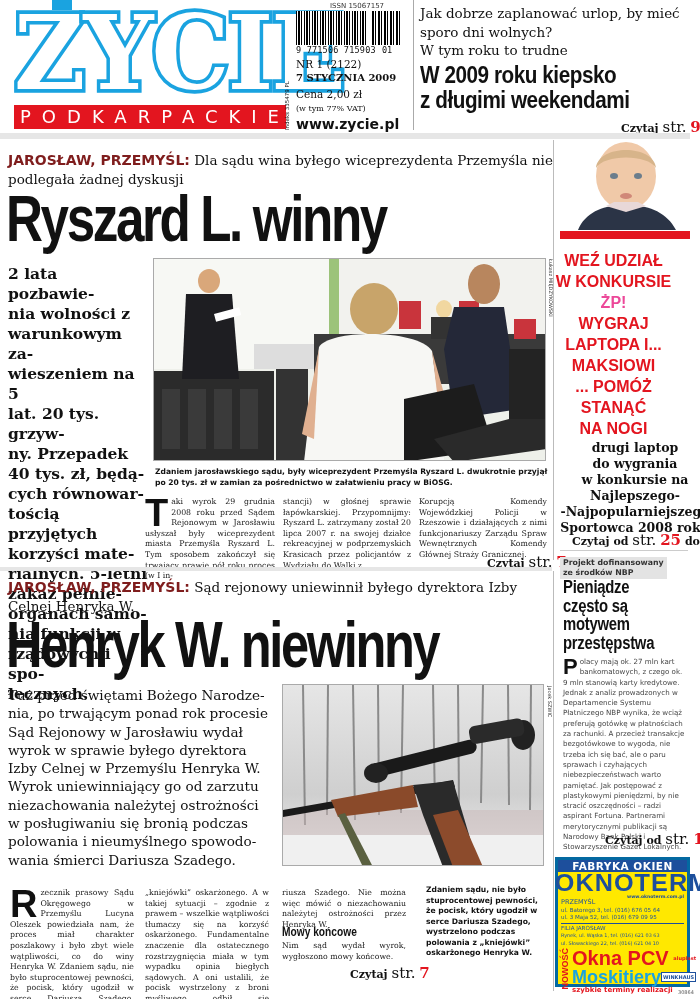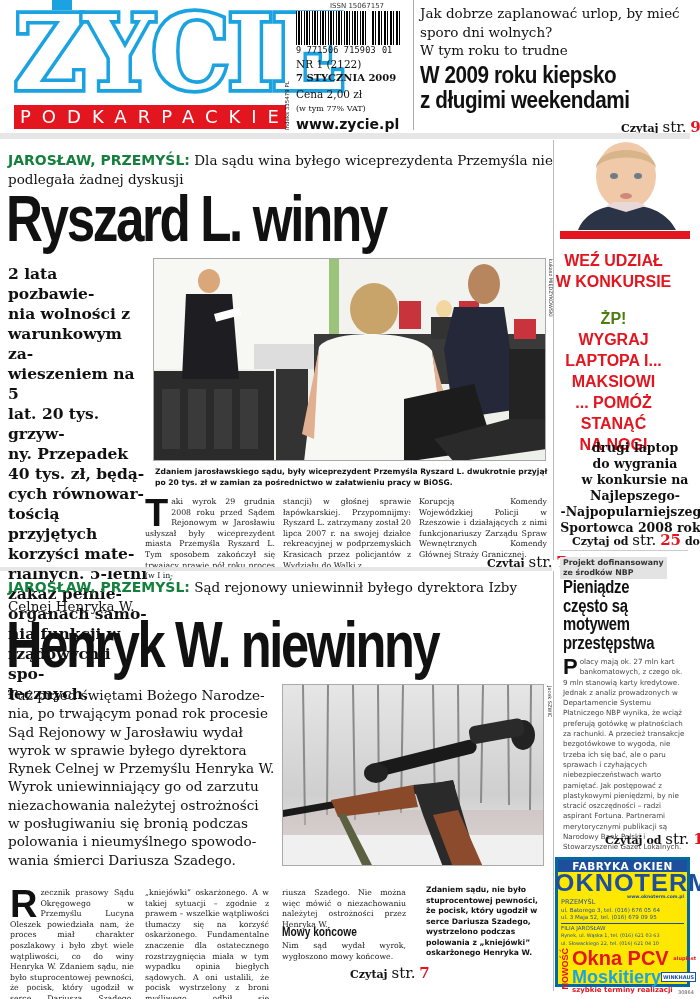--- a/index.html
+++ b/index.html
@@ -32,34 +32,34 @@
 
   .teaser { left: 420px; top: 4px; width: 280px; font-size: 13.5px; line-height: 18.5px; }
   .teaser-head { left: 420px; top: 63px; width: 280px; font-family: "Liberation Sans", sans-serif; font-weight: bold; font-size: 23px; line-height: 25px; transform: scaleX(0.9); transform-origin: left; letter-spacing: -0.5px; }
   .czytaj { font-size: 11px; font-weight: bold; white-space: nowrap; }
   .czytaj .str { font-size: 15px; font-weight: normal; font-family: "DejaVu Serif", serif; }
   .czytaj .num { color: #e3151f; font-size: 15px; font-weight: bold; }
   .hr { height: 6px; background: #e6e6e6; }
 
   
   .kicker { font-size: 13.5px; line-height: 19px; }
-  .kicker .loc { font-family: "DejaVu Sans", sans-serif; font-weight: bold; color: #15803d; font-size: 14px; }
+  .kicker .loc { font-family: "DejaVu Sans", sans-serif; font-weight: bold; color: #7f1d1d; font-size: 14px; }
   .mega { font-family: "Liberation Sans", sans-serif; font-weight: bold; color: #111; letter-spacing: -3px; transform-origin: left top; white-space: nowrap; }
   .lead-bold { font-weight: bold; font-size: 15.5px; line-height: 20px; }
   .photo { border: 1px solid #aaa; overflow: hidden; }
   .caption { font-family: "DejaVu Sans", sans-serif; font-weight: bold; font-size: 7.6px; line-height: 11px; }
   .bodycol { font-size: 7.8px; line-height: 10.6px; text-align: justify; color: #222; }
   .dropcap { float: left; font-family: "Liberation Sans", sans-serif; font-weight: bold; font-size: 38px; line-height: 30px; margin: 1px 3px 0 0; color: #111; }
   .vline { width: 1px; background: #bbb; }
 
   
   .baby { left: 568px; top: 140px; width: 120px; height: 90px; }
   .babybar { left: 560px; top: 231px; width: 130px; height: 8px; background: #e3151f; }
   .promo { left: 555px; top: 250px; width: 117px; text-align: center; font-family: "Liberation Sans", sans-serif; font-weight: bold; color: #e3151f; font-size: 16px; line-height: 21px; }
-  .promo .blue { color: #4d7c0f; margin-top: 16px; }
+  .promo .blue { color: #ec4899; }
   .promo-sub { left: 555px; top: 440px; width: 160px; text-align: center; font-weight: bold; font-size: 12.5px; line-height: 16px; }
   .nbp-tag { left: 560px; top: 557px; background: #e3e3e3; font-family: "DejaVu Sans", sans-serif; font-weight: bold; font-size: 7.8px; line-height: 10px; padding: 1px 3px; color: #333; }
   .nbp-head { left: 563px; top: 578px; font-family: "Liberation Sans", sans-serif; font-weight: bold; font-size: 17.5px; line-height: 18.5px; transform: scaleX(0.85); transform-origin: left; letter-spacing: -0.3px; }
   .nbp-body { left: 563px; top: 657px; width: 126px; font-family: "DejaVu Sans", sans-serif; font-size: 7.1px; line-height: 10.3px; color: #444; }
   .nbp-body .dropcap2 { float:left; font-family: "Liberation Sans", sans-serif; font-weight: bold; font-size: 22px; line-height: 18px; margin: 1px 2px 0 0; color: #111; }
 
   
   .ad { left: 555px; top: 857px; width: 135px; height: 130px; background: #ffe800; border: 3px solid #0369a1; }
   .ad-top { background: #1d4f9c; color: #fff; font-family: "DejaVu Sans", sans-serif; font-weight: bold; font-size: 10.5px; text-align: center; line-height: 12px; letter-spacing: 0.5px; }
   .ad-brand { font-family: "Liberation Sans", sans-serif; font-weight: bold; font-size: 24px; line-height: 22px; color: #1d4f9c; text-align:center; transform: scaleX(1.05); letter-spacing: 1px; }
@@ -193,21 +193,21 @@
   <span>Sąd rejonowy uniewinnił byłego dyrektora Izby Celnej Henryka W.</span>
 </div>
 <div class="abs mega" style="left:6px; top:612px; font-size:64px; line-height:66px; transform:scaleX(0.79);">Henryk W. niewinny</div>
 <div class="abs vline" style="left:553px; top:571px; height:420px;"></div>
 
 <div class="abs" style="left:8px; top:686px; width:265px; font-size:13.6px; line-height:18.3px; white-space:nowrap;">
   <div>Tuż przed świętami Bożego Narodze-</div>
   <div>nia, po trwającym ponad rok procesie</div>
   <div>Sąd Rejonowy w Jarosławiu wydał</div>
   <div>wyrok w sprawie byłego dyrektora</div>
-  <div>Rynek Celnej w Przemyślu Henryka W.</div>
+  <div>Izby Celnej w Przemyślu Henryka W.</div>
   <div>Wyrok uniewinniający go od zarzutu</div>
   <div>niezachowania należytej ostrożności</div>
   <div>w posługiwaniu się bronią podczas</div>
   <div>polowania i nieumyślnego spowodo-</div>
   <div>wania śmierci Dariusza Szadego.</div>
 </div>
 
 <div class="abs photo" style="left:282px; top:684px; width:262px; height:182px;">
   <svg width="262" height="182" viewBox="0 0 262 182">
     <defs>

